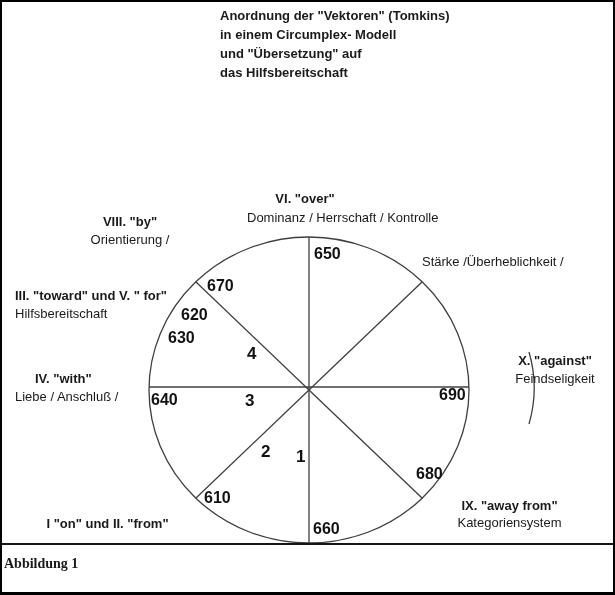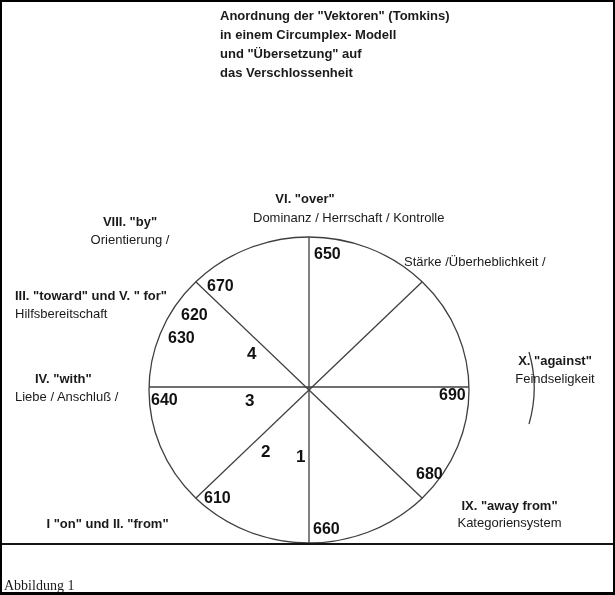--- a/index.html
+++ b/index.html
@@ -18,33 +18,33 @@
     position:absolute;left:0;top:0;
     width:611px;height:541px;
     overflow:hidden;
     border-bottom:2px solid #151515;
     background:#fff;
   }
   .lbl{position:absolute;font-size:13px;line-height:18px;white-space:nowrap;}
   .b{font-weight:bold;}
   .title{left:218px;top:4px;line-height:19px;font-weight:bold;font-size:13px;}
   .vi-head{left:228px;top:188px;width:150px;text-align:center;font-weight:bold;}
-  .vi-sub{left:251px;top:207px;}
+  .vi-sub{left:245px;top:207px;}
   .viii{left:48px;top:211px;width:160px;text-align:center;}
   .iii{left:13px;top:285px;}
   .iv{left:13px;top:368px;}
   .iv .head{padding-left:20px;}
   .ion{left:28px;top:513px;width:155px;text-align:center;}
-  .staerke{left:402px;top:250px;line-height:20px;}
+  .staerke{left:420px;top:250px;line-height:20px;}
   .xagainst{left:497px;top:350px;width:112px;text-align:center;}
   .ixaway{left:430px;top:495px;width:155px;text-align:center;line-height:17px;}
   .caption{
-    position:absolute;left:2px;top:576px;
+    position:absolute;left:2px;top:554px;
     font-family:"Liberation Serif", serif;
-    font-weight:normal;font-size:14px;
+    font-weight:bold;font-size:14px;
   }
   svg{position:absolute;left:0;top:0;}
   svg .stroke{stroke:#3f3f3f;stroke-width:1.3;fill:none;}
   svg text{font-family:"Liberation Sans", sans-serif;font-weight:bold;fill:#111;}
   svg .code{font-size:16px;}
   svg .sector{font-size:17px;}
 </style>
 </head>
 <body>
 
@@ -75,21 +75,21 @@
       <text class="sector" x="294" y="460">1</text>
       <text class="sector" x="259" y="455">2</text>
       <text class="sector" x="243" y="404">3</text>
       <text class="sector" x="245" y="357">4</text>
     </svg>
 
     <div class="lbl title">
       <div>Anordnung der "Vektoren" (Tomkins)</div>
       <div>in einem Circumplex- Modell</div>
       <div>und "Übersetzung" auf</div>
-      <div>das Verschlossenheit</div>
+      <div>das Hilfsbereitschaft</div>
     </div>
 
     <div class="lbl vi-head">VI.   "over"</div>
     <div class="lbl vi-sub">Dominanz / Herrschaft / Kontrolle</div>
 
     <div class="lbl viii">
       <div class="b">VIII. "by"</div>
       <div>Orientierung /</div>
     </div>
 

